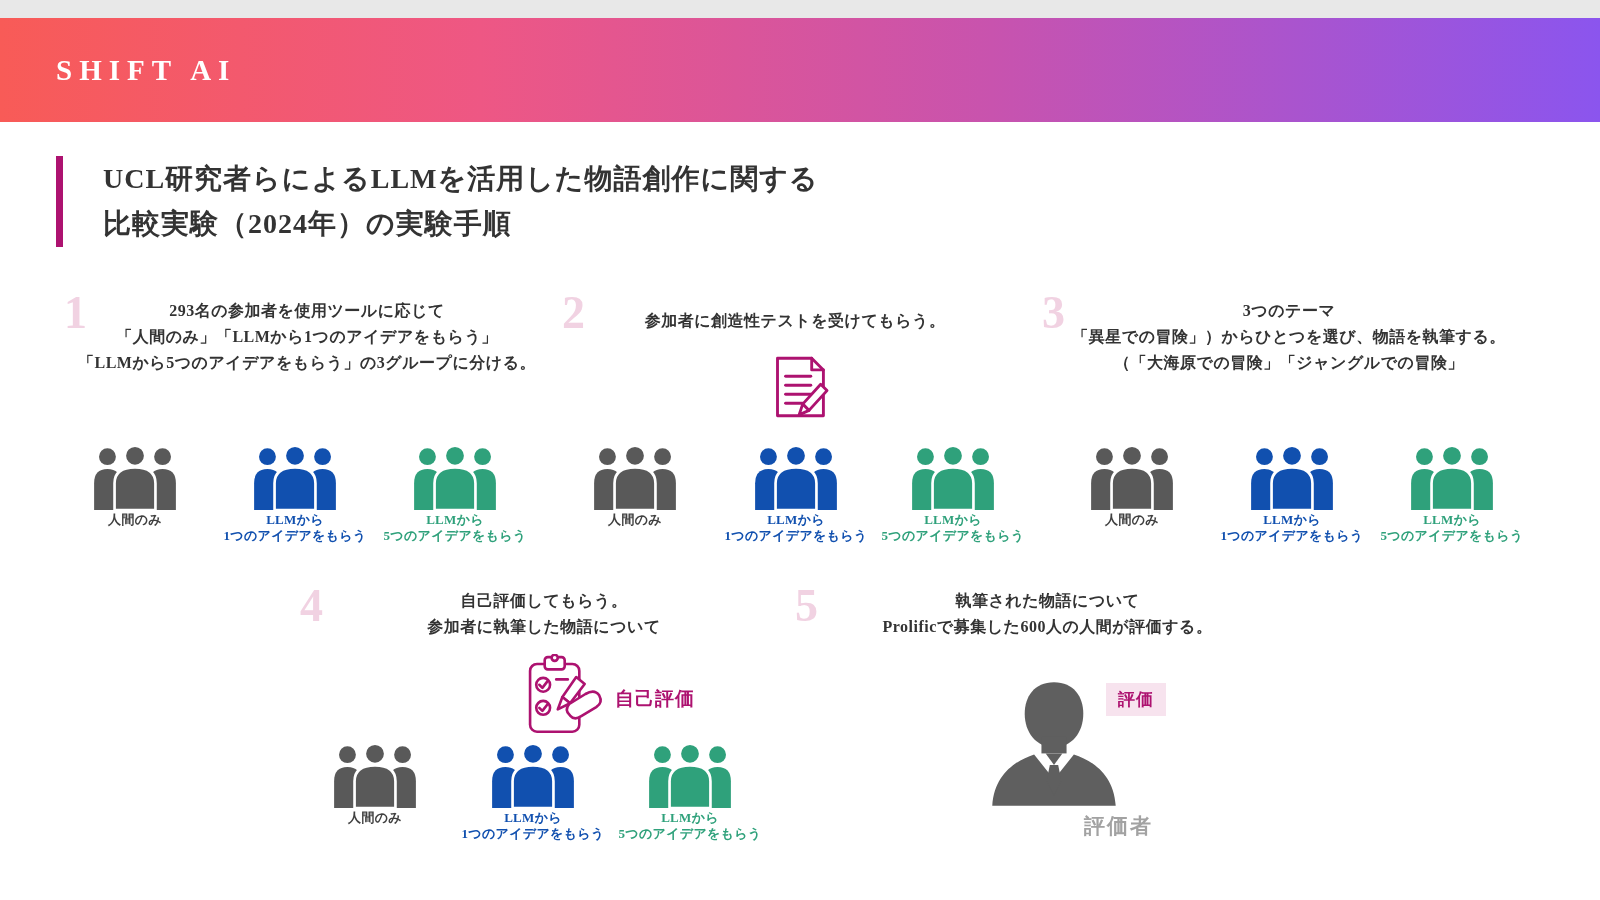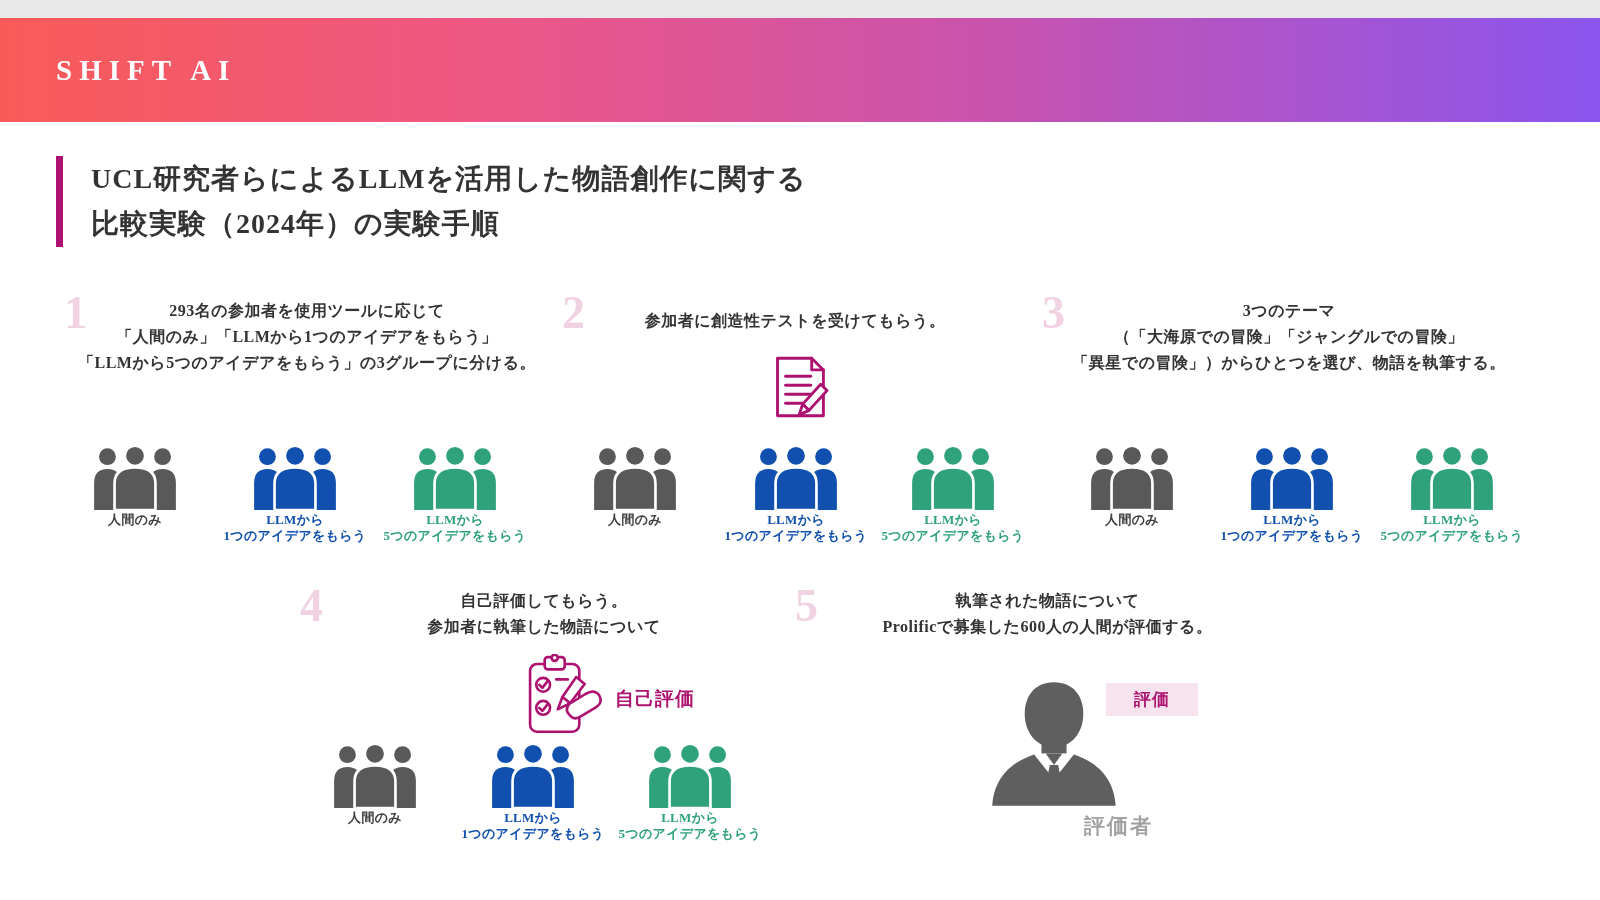--- a/index.html
+++ b/index.html
@@ -29,21 +29,21 @@
     background:linear-gradient(90deg,var(--gradient-left) 0%,var(--gradient-mid1) 30%,var(--gradient-mid2) 62%,var(--gradient-right) 100%);
   }
   .logo{
     position:absolute;left:56px;top:36px;color:#ffffff;
     font-size:29px;font-weight:600;letter-spacing:7px;
   }
   
   .title-block{
     position:absolute;left:56px;top:138px;
     border-left:7px solid var(--accent-magenta);
-    padding-left:28px;
+    padding-left:40px;
     font-size:28px;font-weight:bold;color:var(--text-dark);
     line-height:1.62;letter-spacing:1px;
   }
   
   .step-num{
     position:absolute;font-size:46px;font-weight:bold;
     color:var(--step-number-pink);line-height:1;
   }
   .step-text{
     position:absolute;text-align:center;font-weight:bold;
@@ -61,21 +61,21 @@
   .lbl-green{color:var(--group-green);}
   
   .micon{color:var(--accent-magenta);}
   .self-eval-label{
     position:absolute;left:615px;top:668px;
     font-size:19px;font-weight:bold;color:var(--accent-magenta);letter-spacing:1px;
   }
   .eval-badge{
     position:absolute;left:1106px;top:665px;
     background:var(--badge-bg);color:var(--accent-magenta);
-    font-size:17px;font-weight:bold;padding:5px 28px;letter-spacing:1px;
+    font-size:17px;font-weight:bold;padding:5px 12px;letter-spacing:1px;
   }
   .evaluator-label{
     position:absolute;left:953px;top:794px;width:200px;text-align:right;
     font-size:21px;font-weight:600;color:var(--evaluator-gray);letter-spacing:2px;
   }
   .suit-icon{position:absolute;left:986px;top:658px;width:136px;height:136px;color:#5f5f5f;}
   .doc-icon{position:absolute;left:764px;top:336px;width:72px;height:66px;}
   .clip-icon{position:absolute;left:527px;top:636px;width:80px;height:80px;}
   .defs{position:absolute;width:0;height:0;overflow:hidden;}
 </style>
@@ -155,22 +155,22 @@
   <div class="step-text" style="left:595px;top:290px;width:400px">
     <div>参加者に創造性テストを受けてもらう。</div>
   </div>
   <svg class="doc-icon micon" viewBox="0 0 80 72">
       <use href="#sym-doc"></use>
     </svg>
 
   <div class="step-num" style="left:1042px;top:272px">3</div>
   <div class="step-text" style="left:1032px;top:280px;width:514px">
     <div>3つのテーマ</div>
+    <div>「異星での冒険」）からひとつを選び、物語を執筆する。</div>
     <div>（「大海原での冒険」「ジャングルでの冒険」</div>
-    <div>「異星での冒険」）からひとつを選び、物語を執筆する。</div>
   </div>
 
   <div class="pgroup" style="left:45px;top:428px">
     <svg class="picon g-gray">
         <use href="#sym-people"></use>
       </svg>
     <div class="glabel lbl-gray">人間のみ</div>
   </div>
   <div class="pgroup" style="left:205px;top:428px">
     <svg class="picon g-blue">

